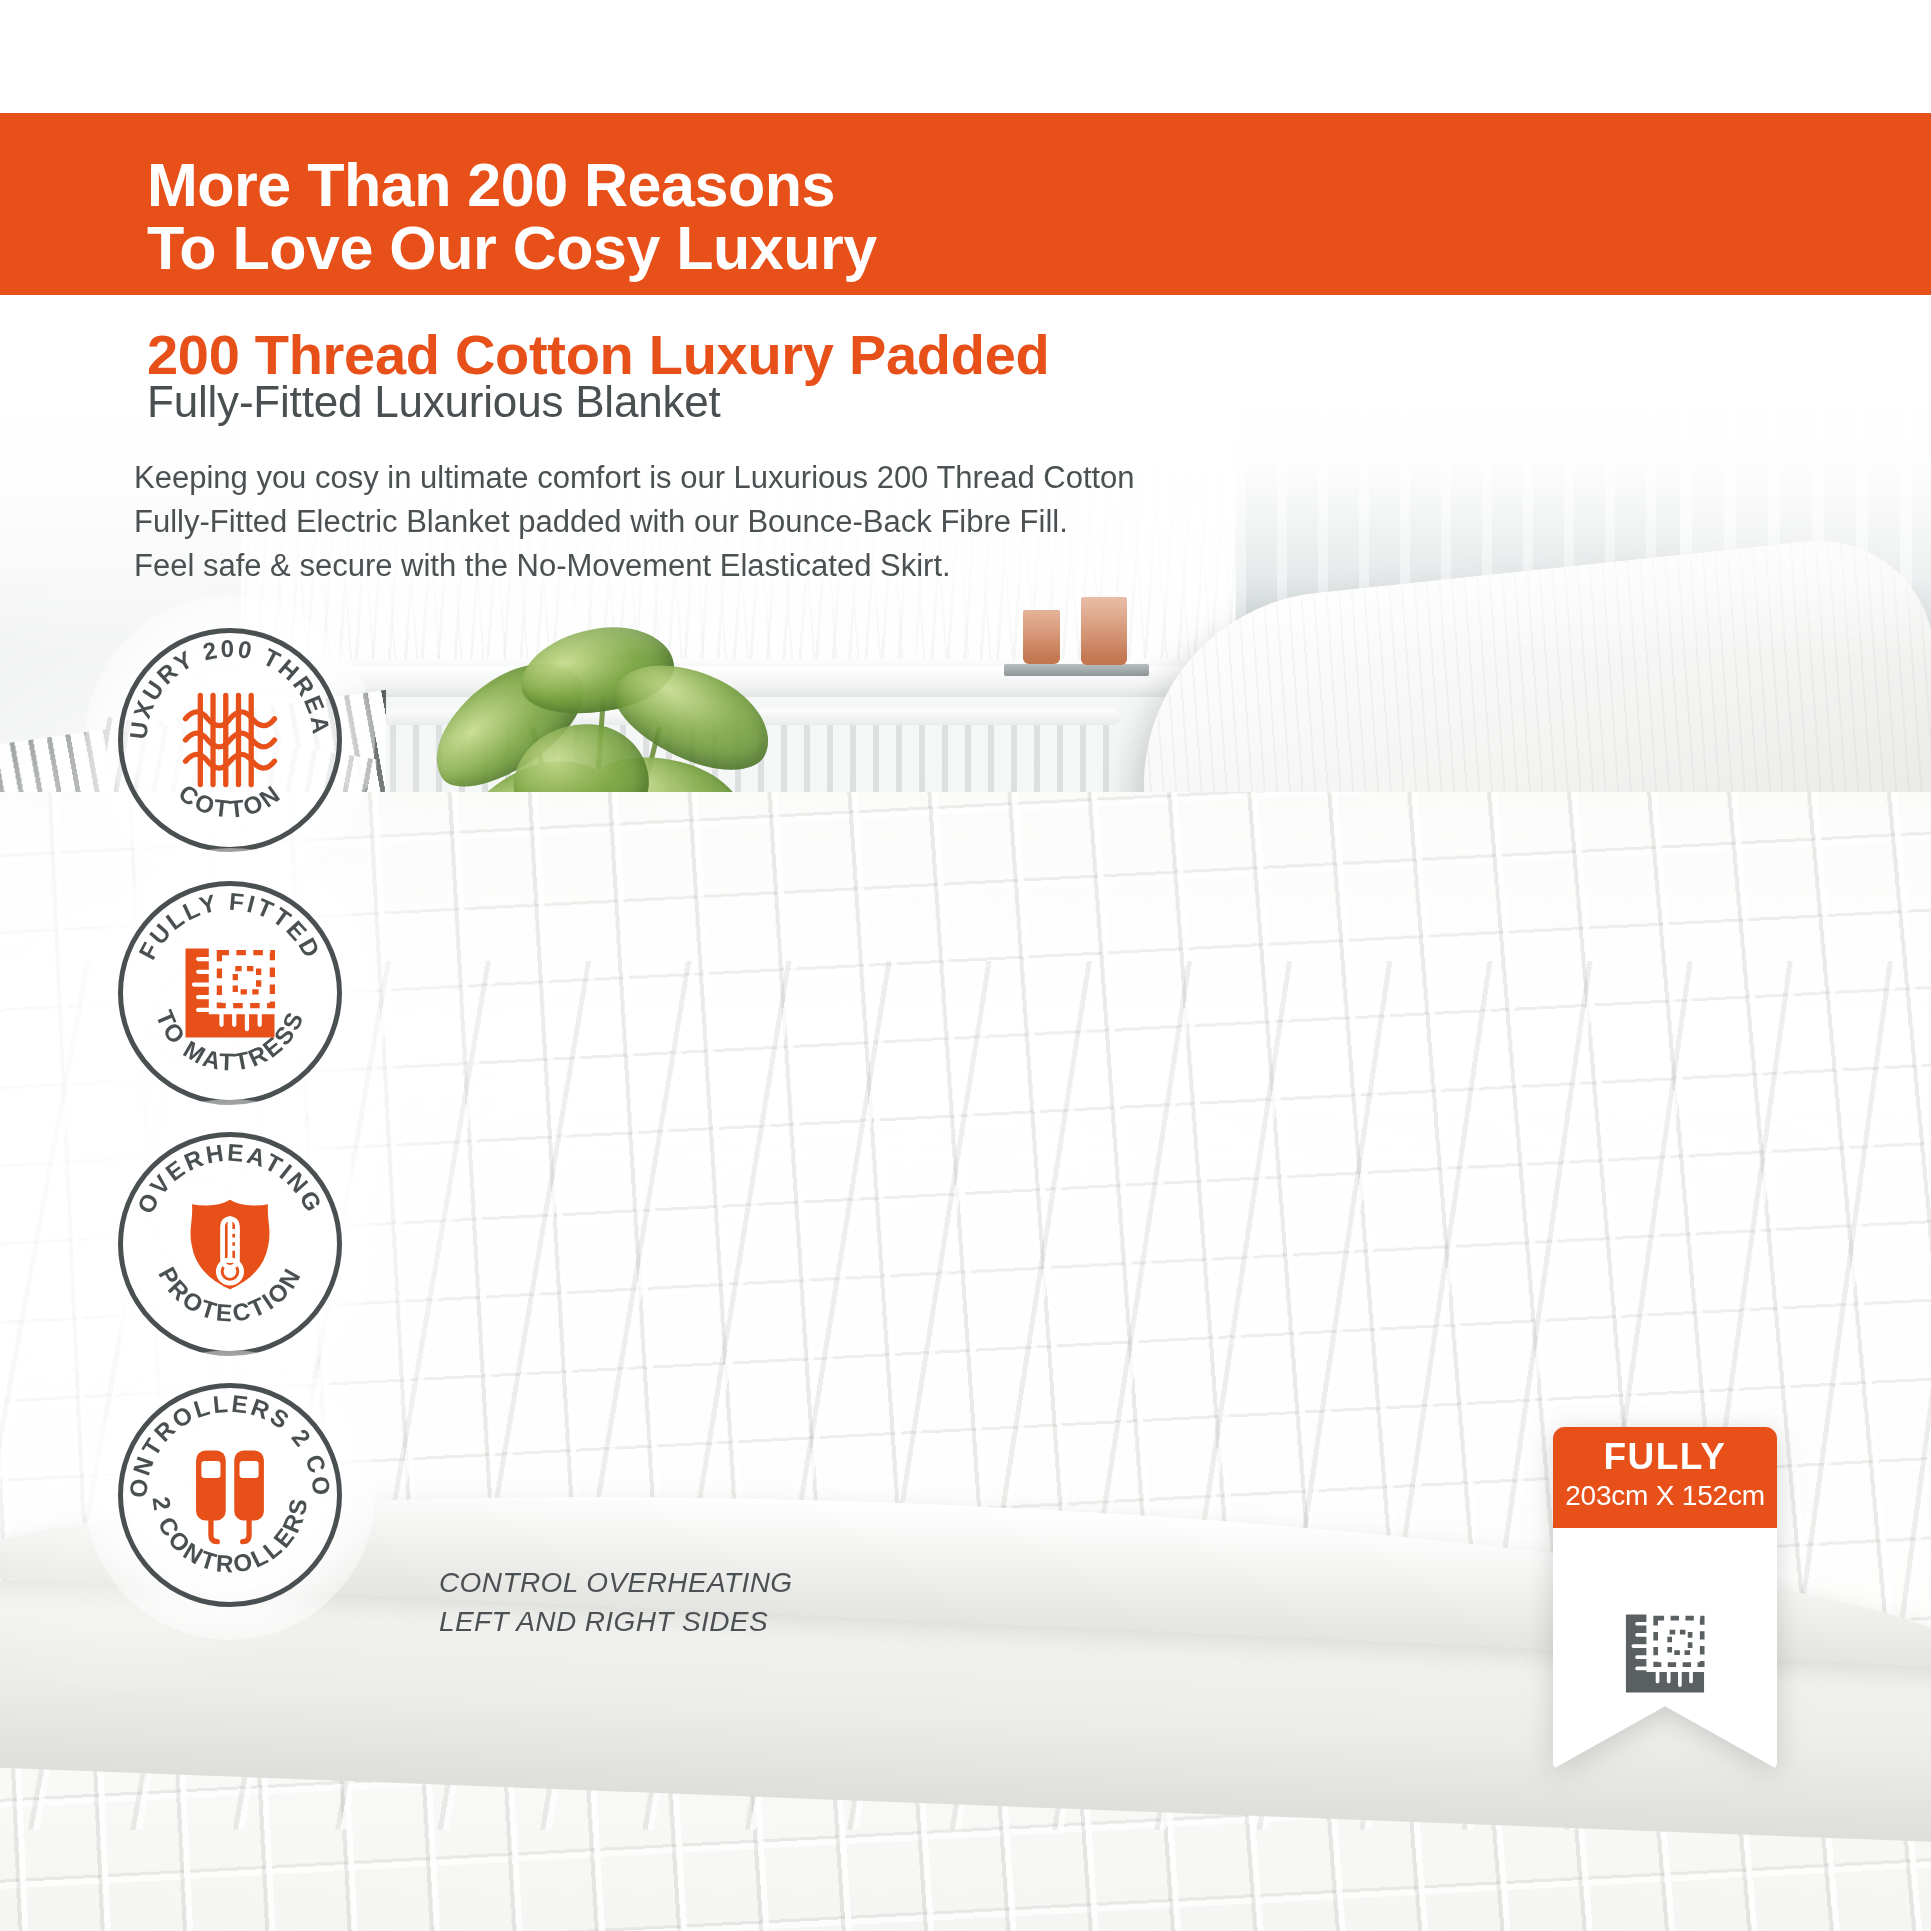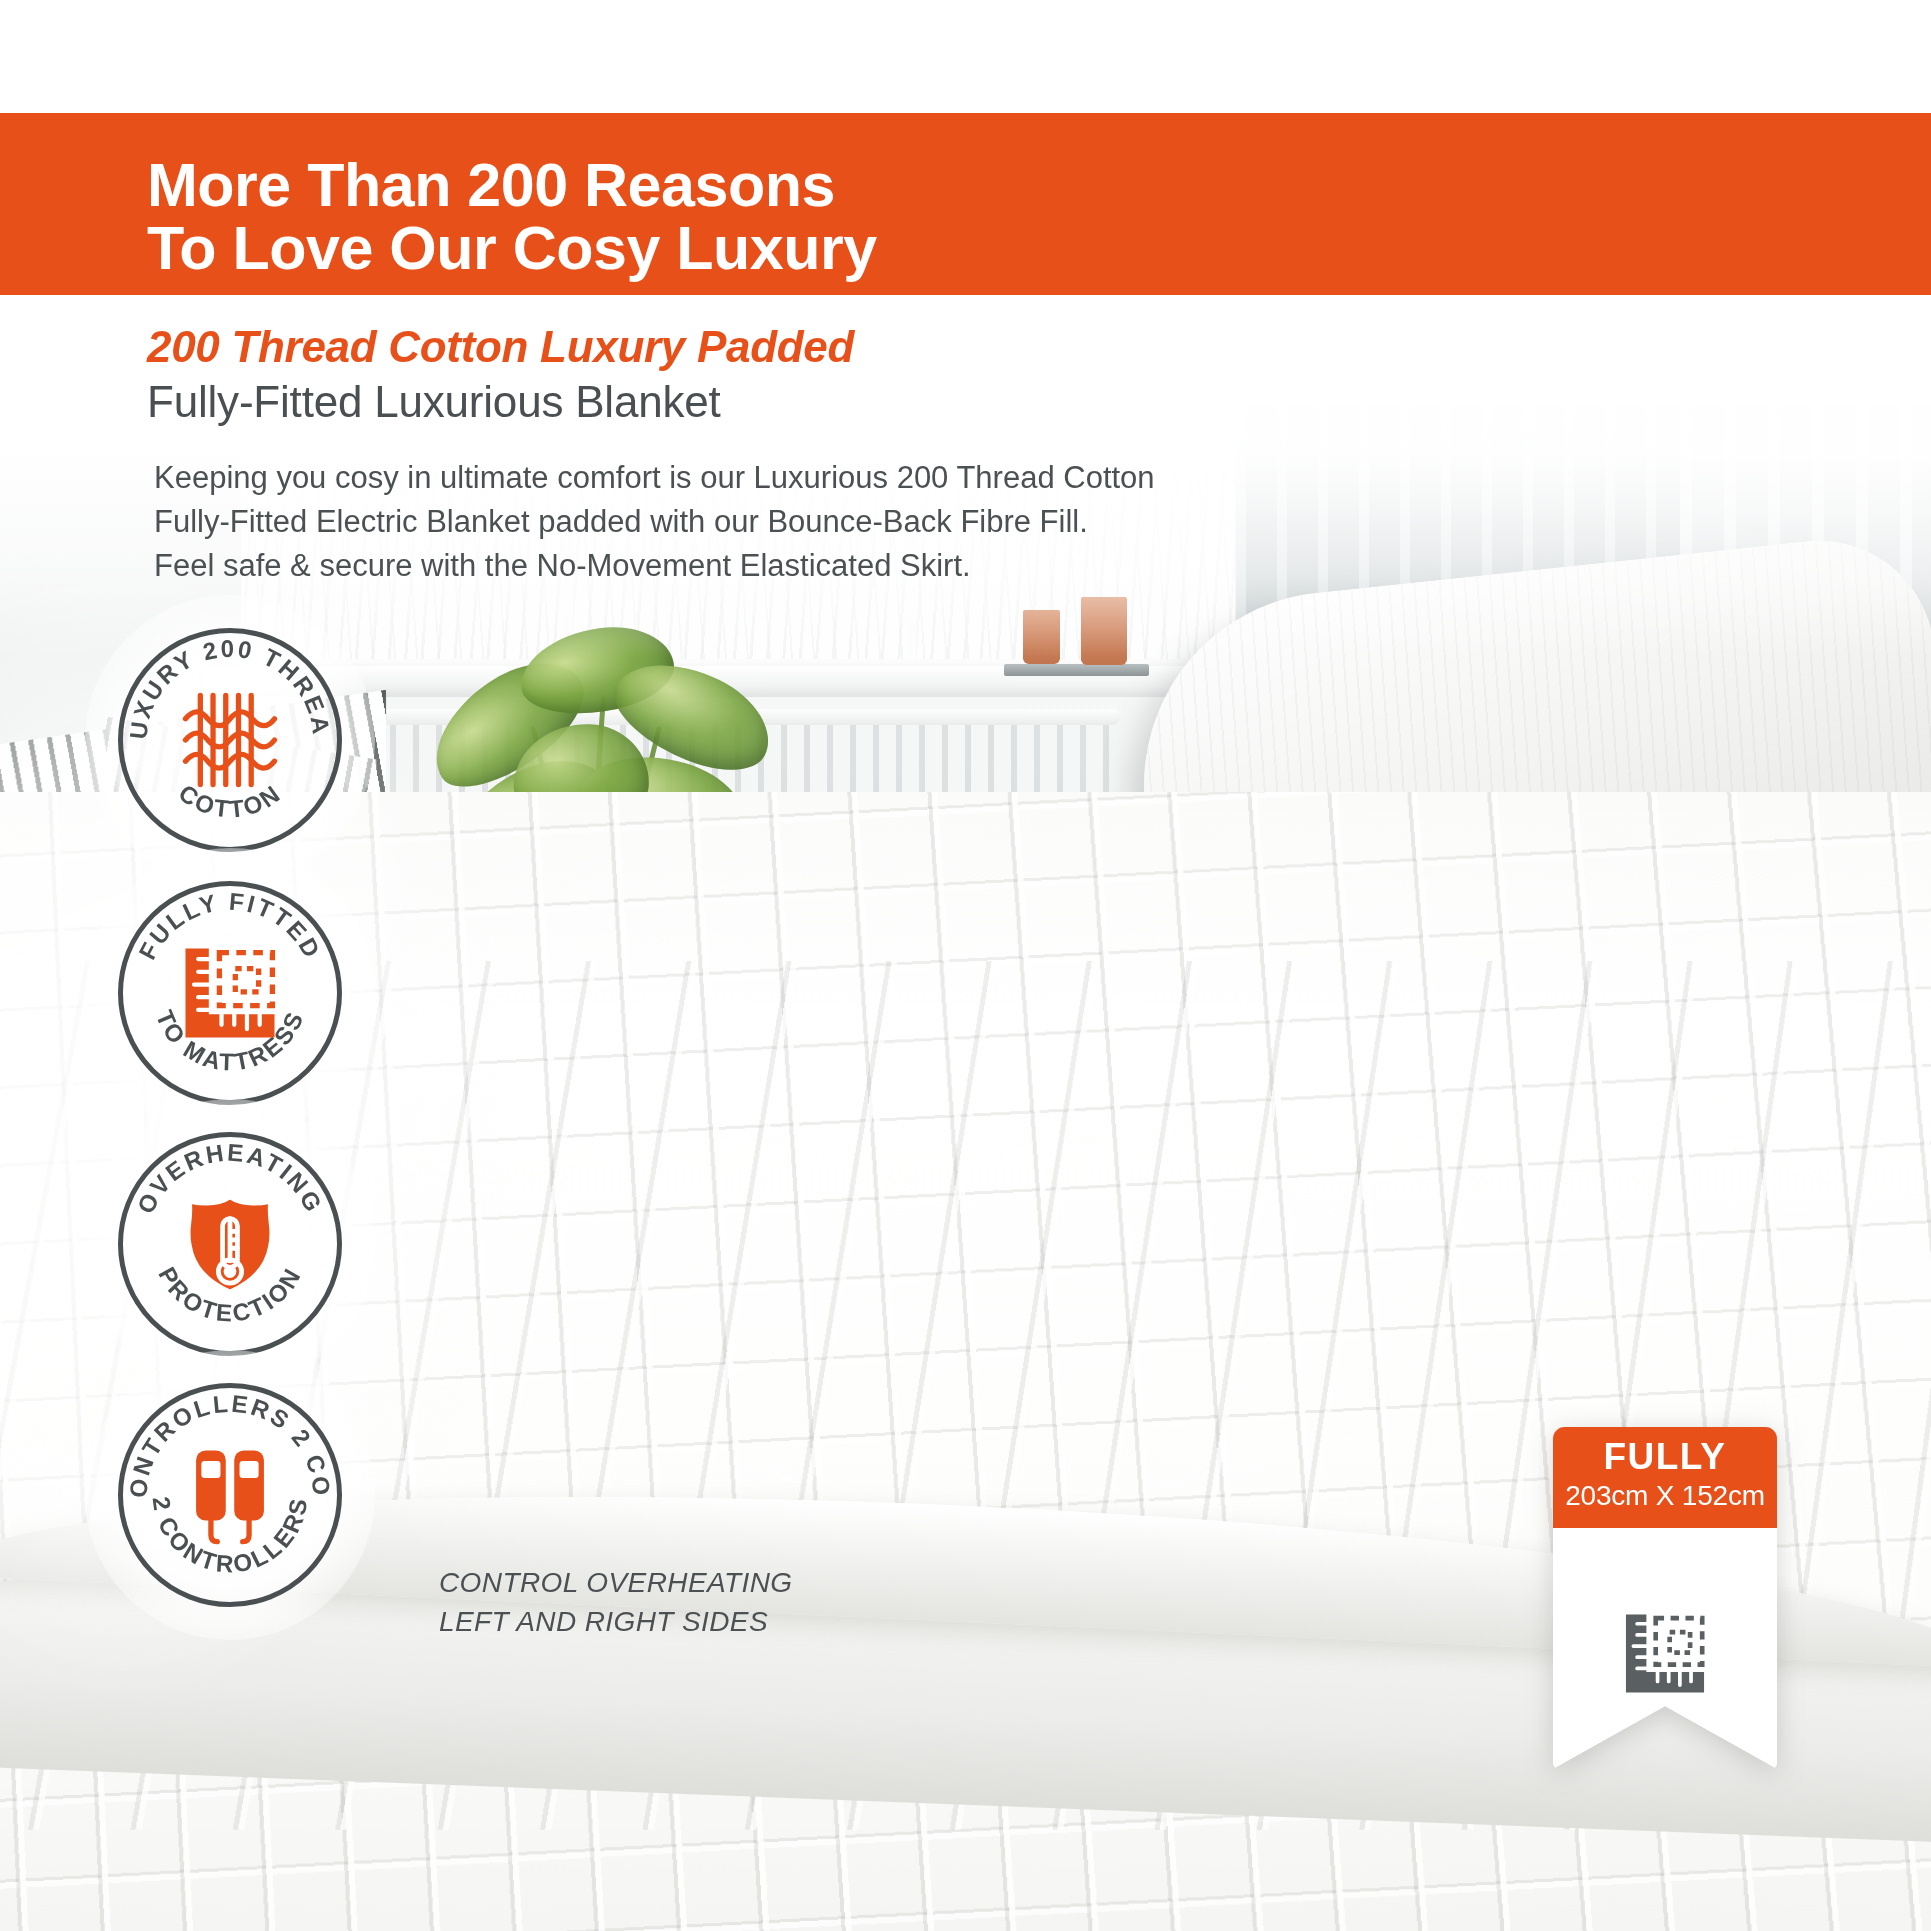--- a/index.html
+++ b/index.html
@@ -244,36 +244,35 @@
     line-height: 1.04;
     letter-spacing: -0.5px;
     white-space: pre-line;
     margin-top: 31px;
   }
 
   
   .headline {
     position: absolute; left: 147px; top: 322px;
     color: #E8501A;
-    font-size: 44px;
+    font-size: 56px;
     font-weight: bold;
     letter-spacing: -0.3px;
     z-index: 12;
-    font-style: italic;
   }
   .subheadline {
     position: absolute; left: 147px; top: 377px;
     color: #4a4f51;
     font-size: 44px;
     font-weight: normal;
     letter-spacing: -0.2px;
     z-index: 12;
   }
   .bodycopy {
-    position: absolute; left: 154px; top: 456px;
+    position: absolute; left: 134px; top: 456px;
     color: #4b5052;
     font-size: 31px;
     line-height: 1.42;
     white-space: pre-line;
     z-index: 12;
   }
 
   
   .badge {
     position: absolute;

